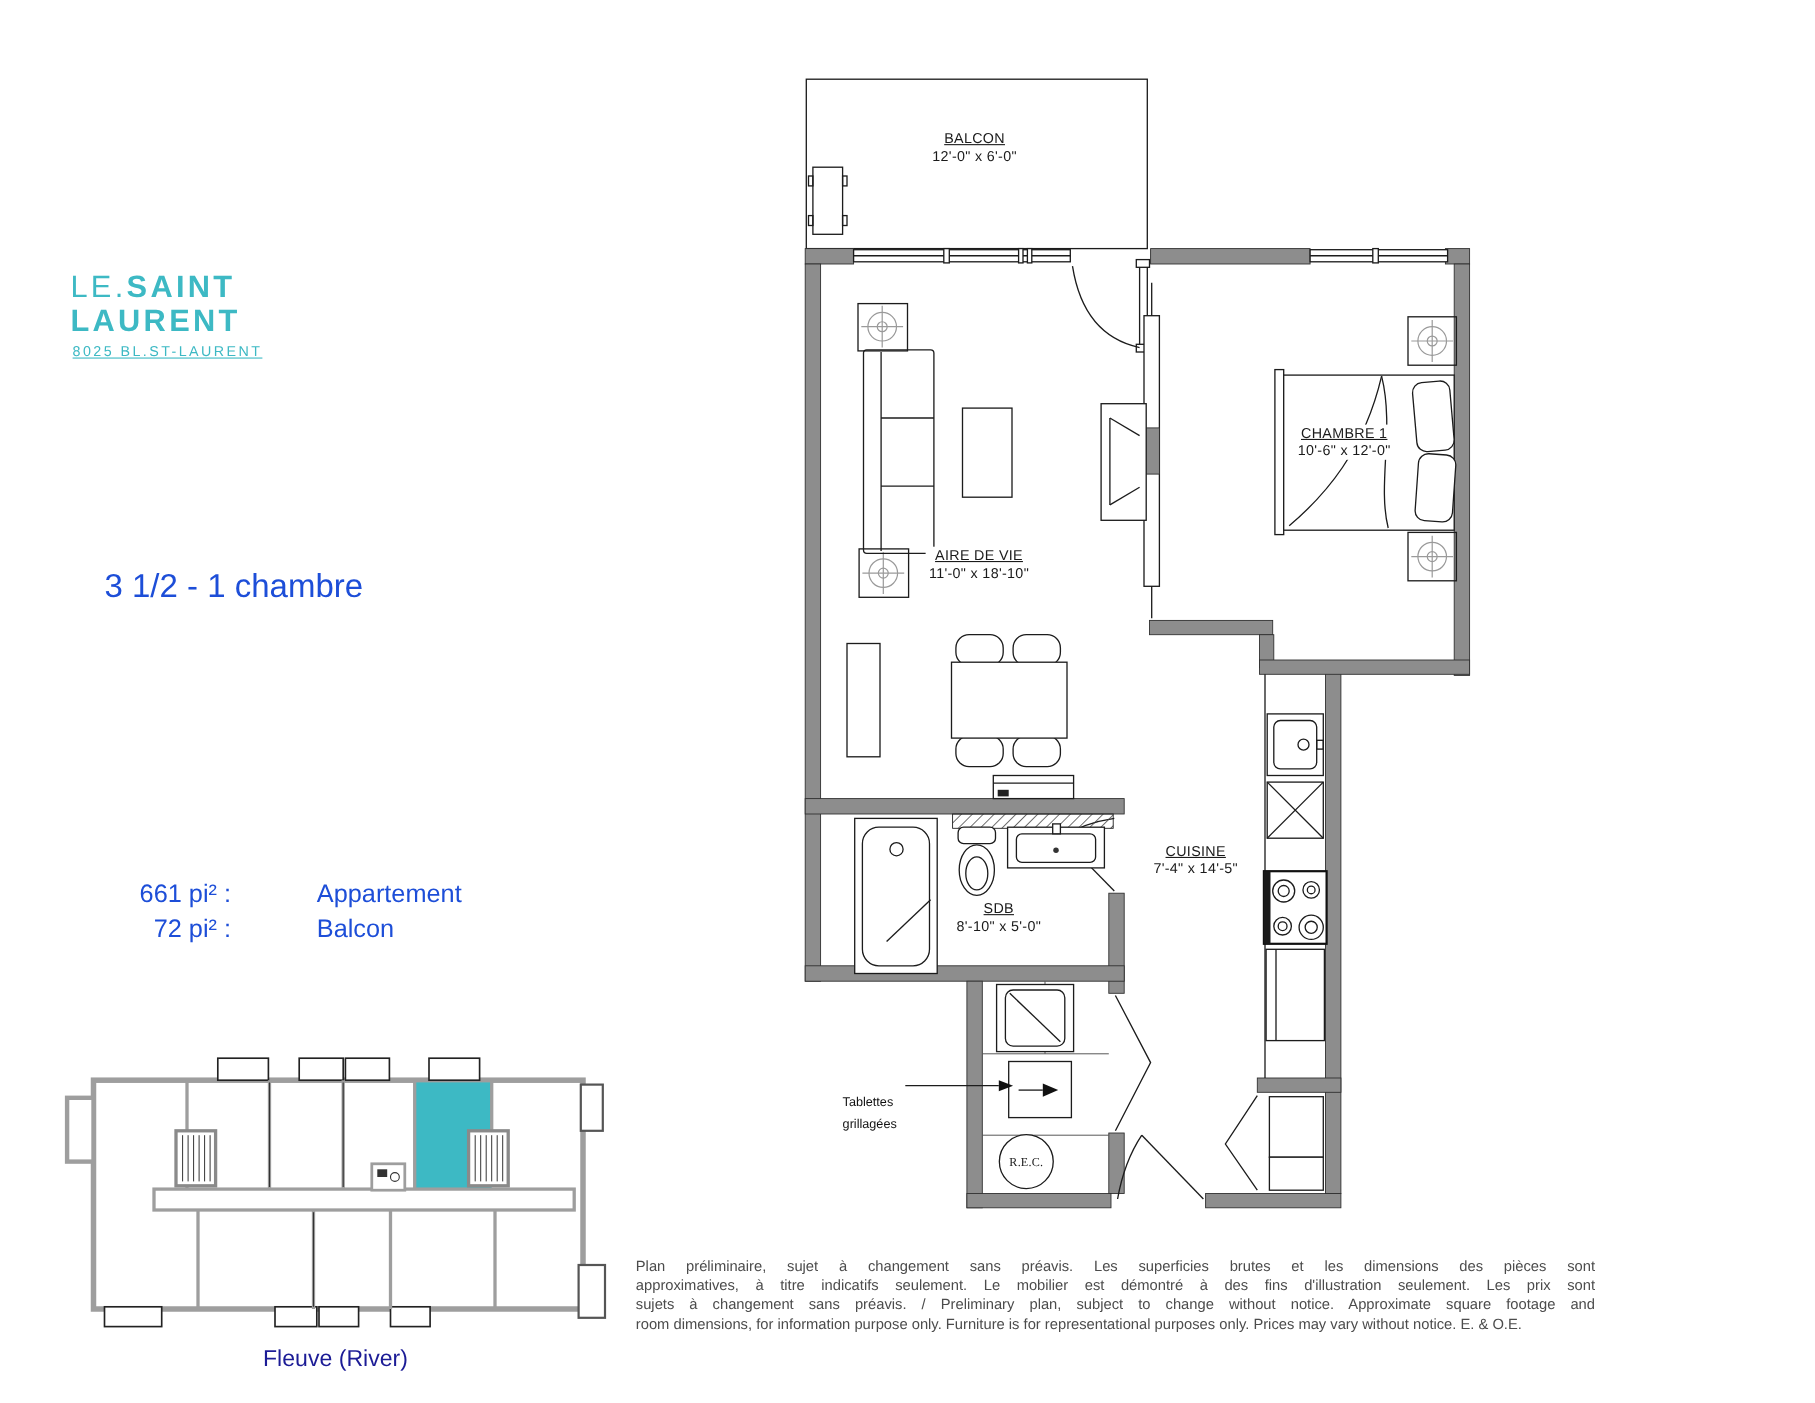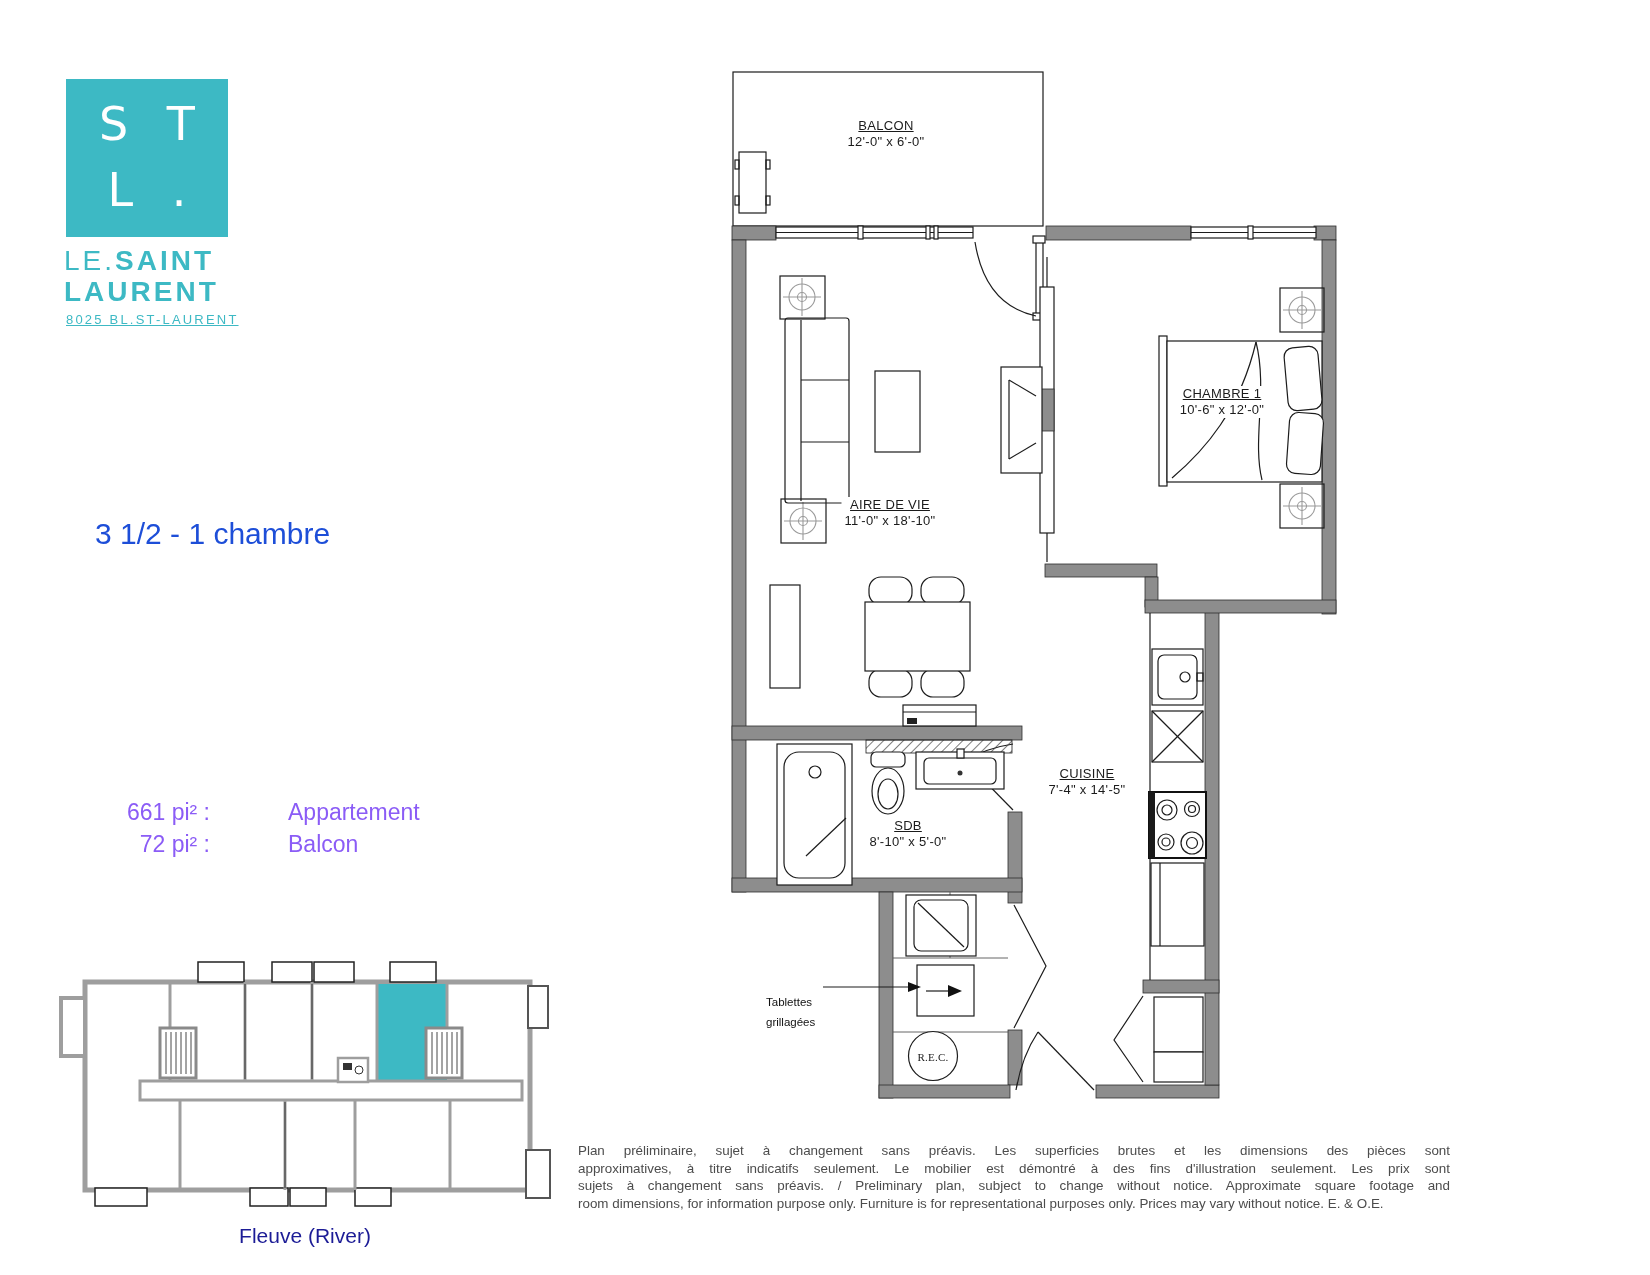--- a/index.html
+++ b/index.html
@@ -12,21 +12,21 @@
   #logo div{font-size:46px;line-height:66px;letter-spacing:12px;padding-left:12px;}
   #logo .l1{margin-top:12px;}
   #brand{left:64px;top:245px;width:320px;color:#3db9c4;font-size:28px;line-height:31px;letter-spacing:3px;}
   #brand .lt{font-weight:400;}
   #brand .bd{font-weight:700;}
   #address{left:66px;top:312px;color:#3db9c4;font-size:13px;letter-spacing:2.2px;text-decoration:underline;}
 
   
   #unit-title{left:95px;top:481px;font-size:30px;color:#1d4ed8;margin-top:36px;}
   #floors{left:97px;top:546px;font-size:21.5px;line-height:30px;color:#141414;}
-  .area-row{position:absolute;left:92px;width:520px;font-size:23px;color:#8b5cf6;}
+  .area-row{position:absolute;left:92px;width:520px;font-size:23px;color:#1d4ed8;}
   .area-row .val{display:inline-block;width:118px;text-align:right;}
   .area-row .lab{position:absolute;left:196px;top:0;}
 
   
   .pl{position:absolute;transform:translateX(-50%);text-align:center;font-size:13px;line-height:16px;
       color:#1b1b1b;background:#fff;padding:0 3px;white-space:nowrap;letter-spacing:.3px;}
   .pl .rn{text-decoration:underline;}
   #lbl-rec{font-size:11px;background:transparent;letter-spacing:.2px;}
   #lbl-shelves{left:766px;top:976px;font-size:11.5px;line-height:20px;color:#111;text-align:left;margin-top:16px;}
 
@@ -42,24 +42,20 @@
   .thin{fill:none;stroke:#1c1c1c;stroke-width:1.2;}
   .thinw{fill:#fff;stroke:#1c1c1c;stroke-width:1.2;}
   .lite{fill:none;stroke:#9a9a9a;stroke-width:1.1;}
   .hair{fill:none;stroke:#555;stroke-width:.9;}
 </style>
 </head>
 <body>
 
 <div id="page">
 
-  <div class="abs" id="logo">
-    <div class="l1">S T</div>
-    <div class="l2">L .</div>
-  </div>
   <div class="abs" id="brand">
     <div><span class="lt">LE.</span><span class="bd">SAINT</span></div>
     <div class="bd">LAURENT</div>
   </div>
   <div class="abs" id="address">8025 BL.ST-LAURENT</div>
 
   <div class="abs" id="unit-title">3 1/2 - 1 chambre</div>
   <div class="area-row" style="top:799px;">
     <span class="val">661 pi² :</span>
     <span class="lab">Appartement</span>

